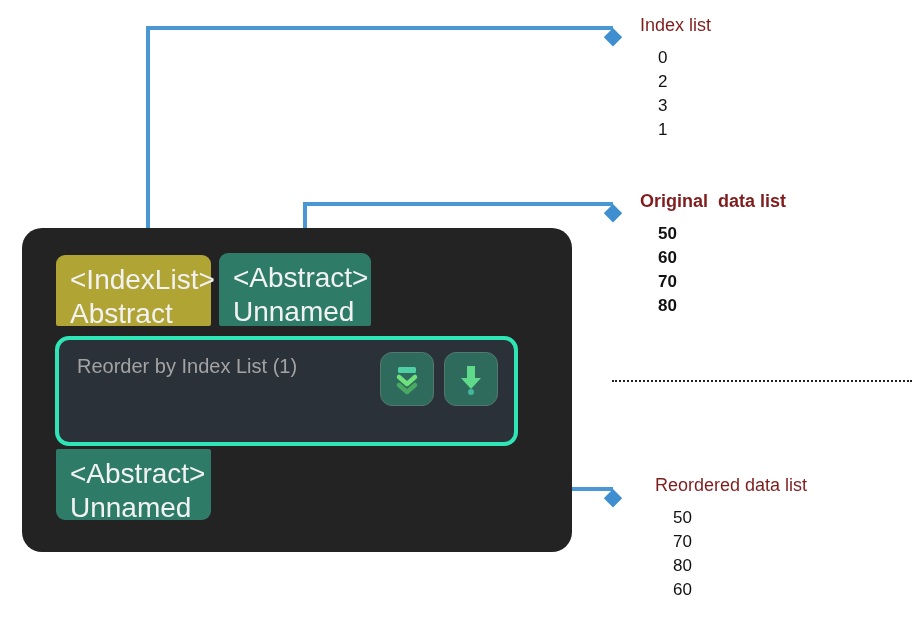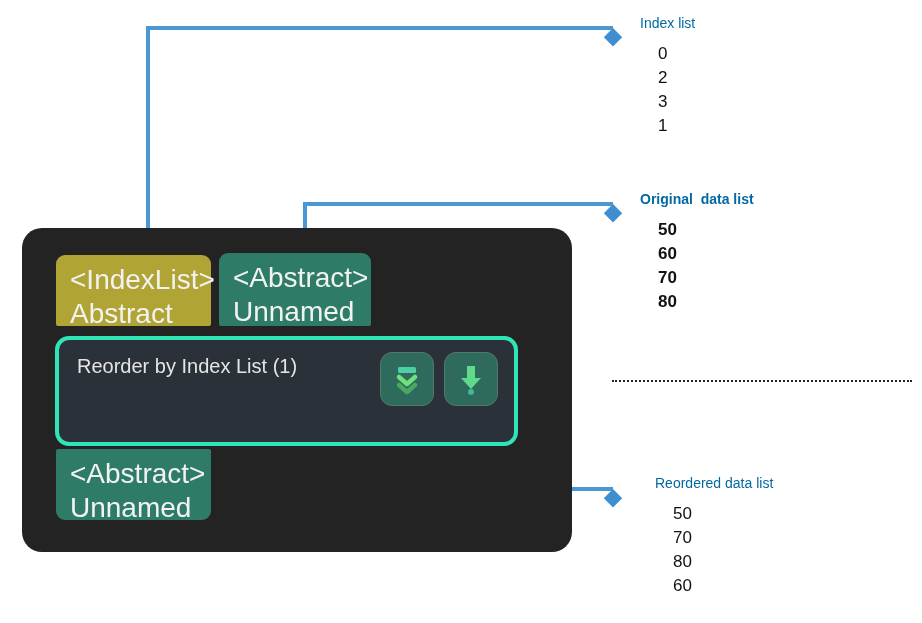--- a/index.html
+++ b/index.html
@@ -89,21 +89,21 @@
     background: #2b3139;
     border: 4px solid #2fe5b6;
     border-radius: 14px;
     z-index: 4;
   }
   .op-label {
     position: absolute;
     left: 18px;
     top: 15px;
     font-size: 20px;
-    color: #e5e5e5;
+    color: #a3a3a3;
     white-space: nowrap;
   }
   .op-actions {
     position: absolute;
     right: 16px;
     top: 12px;
     display: flex;
     gap: 10px;
   }
   .icon-btn {
@@ -117,22 +117,22 @@
     justify-content: center;
     box-sizing: border-box;
   }
 
   
   .annotation {
     position: absolute;
     left: 640px;
   }
   .annotation-title {
-    font-size: 14px;
-    color: #0369a1;
+    font-size: 18px;
+    color: #7f1d1d;
     white-space: pre;
     line-height: 1;
   }
   .annotation-values {
     margin-top: 12px;
     padding-left: 18px;
     font-size: 17px;
     color: #111111;
     line-height: 1.42;
   }

